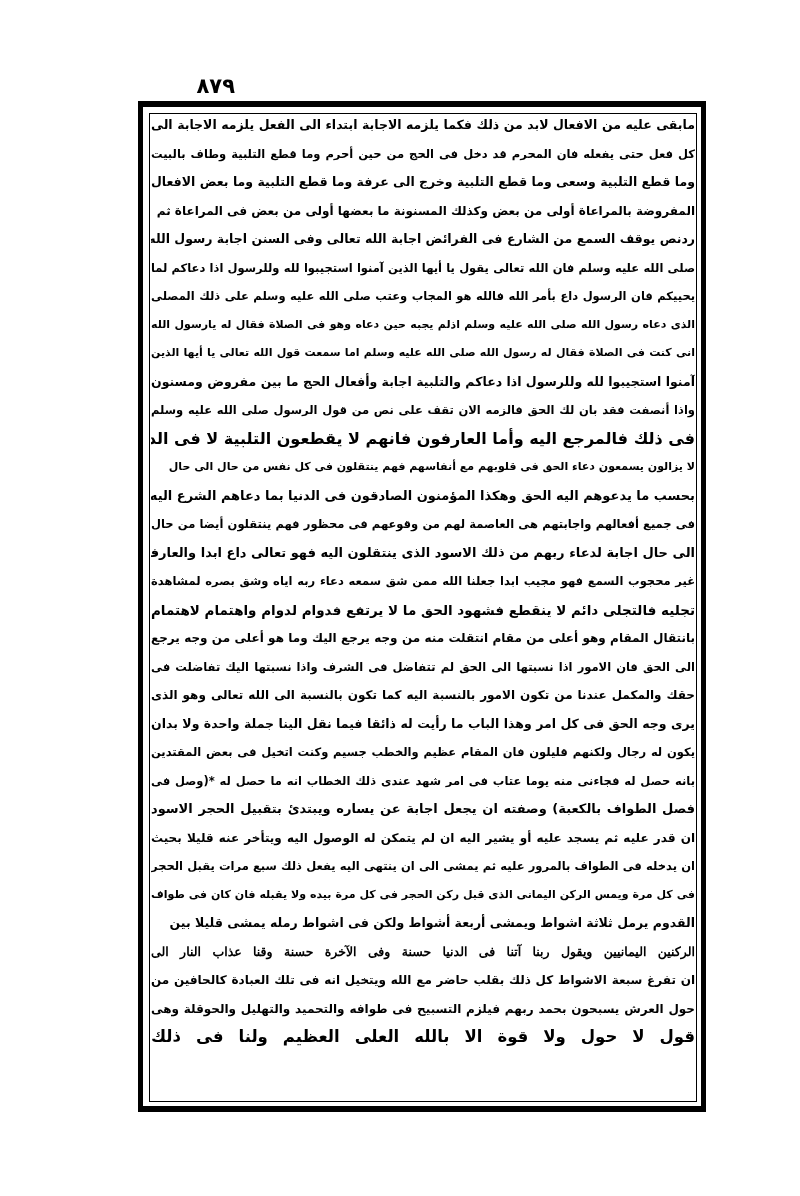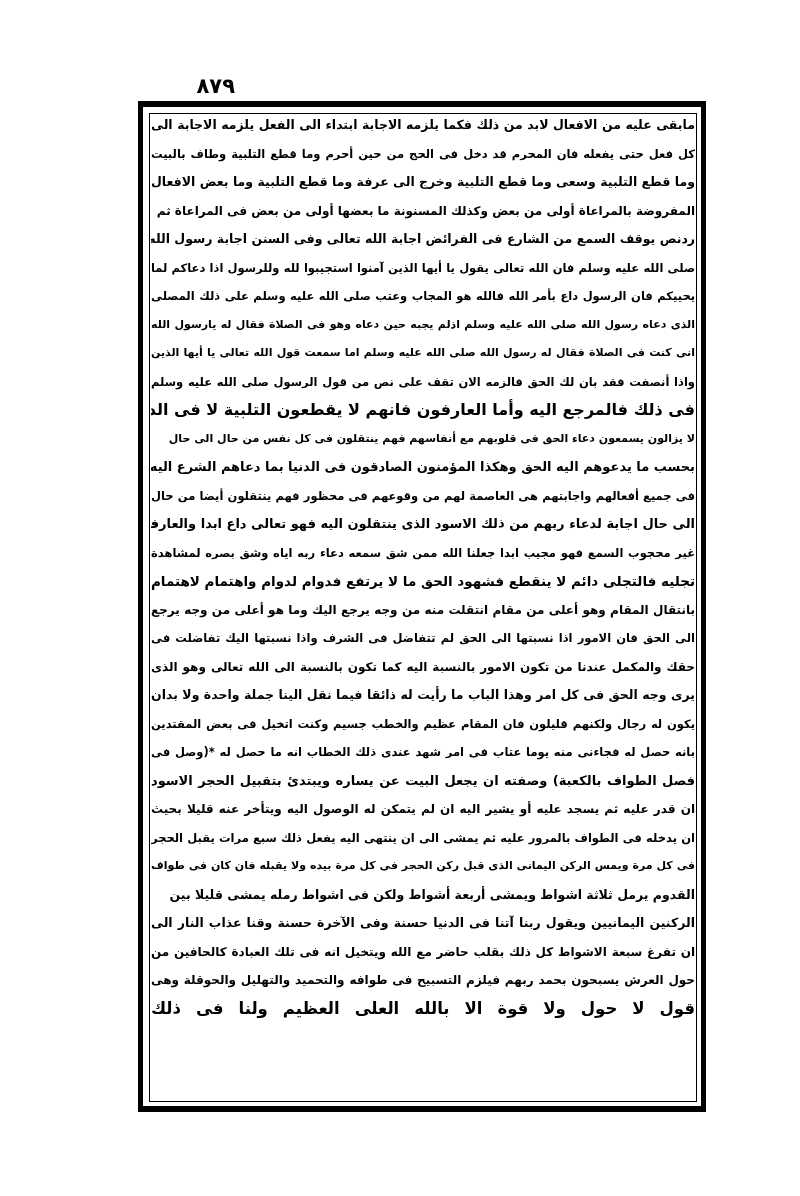--- a/index.html
+++ b/index.html
@@ -79,37 +79,38 @@
   <div class="text-block" id="text-block">
       <div class="line" style="font-size: 12.5px;">مابقى عليه من الافعال لابد من ذلك فكما يلزمه الاجابة ابتداء الى الفعل يلزمه الاجابة الى</div>
       <div class="line" style="font-size: 11.5px;">كل فعل حتى يفعله فان المحرم قد دخل فى الحج من حين أحرم وما قطع التلبية وطاف بالبيت</div>
       <div class="line" style="font-size: 12.5px;">وما قطع التلبية وسعى وما قطع التلبية وخرج الى عرفة وما قطع التلبية وما بعض الافعال</div>
       <div class="line" style="font-size: 12px; padding-left: 43px;">المفروضة بالمراعاة أولى من بعض وكذلك المسنونة ما بعضها أولى من بعض فى المراعاة ثم</div>
       <div class="line" style="font-size: 12.5px;">ردنص يوقف السمع من الشارع فى الفرائض اجابة الله تعالى وفى السنن اجابة رسول الله</div>
       <div class="line" style="font-size: 11.5px;">صلى الله عليه وسلم فان الله تعالى يقول يا أيها الذين آمنوا استجيبوا لله وللرسول اذا دعاكم لما</div>
       <div class="line" style="font-size: 11.5px;">يحييكم فان الرسول داع بأمر الله فالله هو المجاب وعتب صلى الله عليه وسلم على ذلك المصلى</div>
       <div class="line" style="font-size: 11px;">الذى دعاه رسول الله صلى الله عليه وسلم اذلم يجبه حين دعاه وهو فى الصلاة فقال له يارسول الله</div>
       <div class="line" style="font-size: 11px;">انى كنت فى الصلاة فقال له رسول الله صلى الله عليه وسلم اما سمعت قول الله تعالى يا أيها الذين</div>
+      <div class="line" style="font-size: 12.5px;">آمنوا استجيبوا لله وللرسول اذا دعاكم والتلبية اجابة وأفعال الحج ما بين مفروض ومسنون</div>
       <div class="line" style="font-size: 11.5px;">واذا أنصفت فقد بان لك الحق فالزمه الان تقف على نص من قول الرسول صلى الله عليه وسلم</div>
       <div class="line" style="font-size: 16px;">فى ذلك فالمرجع اليه وأما العارفون فانهم لا يقطعون التلبية لا فى الدنيا ولا فى الآخرة فانهم</div>
       <div class="line" style="font-size: 11px; padding-left: 24px;">لا يزالون يسمعون دعاء الحق فى قلوبهم مع أنفاسهم فهم ينتقلون فى كل نفس من حال الى حال</div>
       <div class="line" style="font-size: 13px;">بحسب ما يدعوهم اليه الحق وهكذا المؤمنون الصادقون فى الدنيا بما دعاهم الشرع اليه</div>
       <div class="line" style="font-size: 11.5px;">فى جميع أفعالهم واجابتهم هى العاصمة لهم من وقوعهم فى محظور فهم ينتقلون أيضا من حال</div>
       <div class="line" style="font-size: 13px;">الى حال اجابة لدعاء ربهم من ذلك الاسود الذى ينتقلون اليه فهو تعالى داع ابدا والعارف</div>
       <div class="line" style="font-size: 11.5px;">غير محجوب السمع فهو مجيب ابدا جعلنا الله ممن شق سمعه دعاء ربه اياه وشق بصره لمشاهدة</div>
       <div class="line" style="font-size: 13.5px; padding-left: 44px;">تجليه فالتجلى دائم لا ينقطع فشهود الحق ما لا يرتفع فدوام لدوام واهتمام لاهتمام</div>
       <div class="line" style="font-size: 12px;">بانتقال المقام وهو أعلى من مقام انتقلت منه من وجه يرجع اليك وما هو أعلى من وجه يرجع</div>
       <div class="line" style="font-size: 11.5px;">الى الحق فان الامور اذا نسبتها الى الحق لم تتفاضل فى الشرف واذا نسبتها اليك تفاضلت فى</div>
       <div class="line" style="font-size: 12px;">حقك والمكمل عندنا من تكون الامور بالنسبة اليه كما تكون بالنسبة الى الله تعالى وهو الذى</div>
       <div class="line" style="font-size: 12.5px;">يرى وجه الحق فى كل امر وهذا الباب ما رأيت له ذائقا فيما نقل الينا جملة واحدة ولا بدان</div>
       <div class="line" style="font-size: 11.5px;">يكون له رجال ولكنهم قليلون فان المقام عظيم والخطب جسيم وكنت اتخيل فى بعض المقتدين</div>
       <div class="line" style="font-size: 11.5px;">بانه حصل له فجاءنى منه يوما عتاب فى امر شهد عندى ذلك الخطاب انه ما حصل له *(وصل فى</div>
-      <div class="line" style="font-size: 13px;">فصل الطواف بالكعبة) وصفته ان يجعل البيت عن يساره ويبتدئ بتقبيل الحجر الاسود</div>
+      <div class="line" style="font-size: 13px;">فصل الطواف بالكعبة) وصفته ان يجعل اجابة عن يساره ويبتدئ بتقبيل الحجر الاسود</div>
       <div class="line" style="font-size: 12px;">ان قدر عليه ثم يسجد عليه أو يشير اليه ان لم يتمكن له الوصول اليه ويتأخر عنه قليلا بحيث</div>
       <div class="line" style="font-size: 11.5px;">ان يدخله فى الطواف بالمرور عليه ثم يمشى الى ان ينتهى اليه يفعل ذلك سبع مرات يقبل الحجر</div>
       <div class="line" style="font-size: 11px;">فى كل مرة ويمس الركن اليمانى الذى قبل ركن الحجر فى كل مرة بيده ولا يقبله فان كان فى طواف</div>
       <div class="line" style="font-size: 12.5px; padding-left: 24px;">القدوم يرمل ثلاثة اشواط ويمشى أربعة أشواط ولكن فى اشواط رمله يمشى قليلا بين</div>
-      <div class="line" style="font-size: 12.5px;">الركنين اليمانيين ويقول ربنا آتنا فى الدنيا حسنة وفى الآخرة حسنة وقنا عذاب النار الى</div>
+      <div class="line" style="font-size: 12.5px; font-family: Liberation Serif, serif;">الركنين اليمانيين ويقول ربنا آتنا فى الدنيا حسنة وفى الآخرة حسنة وقنا عذاب النار الى</div>
       <div class="line" style="font-size: 12px;">ان تفرغ سبعة الاشواط كل ذلك بقلب حاضر مع الله ويتخيل انه فى تلك العبادة كالحافين من</div>
       <div class="line" style="font-size: 12px;">حول العرش يسبحون بحمد ربهم فيلزم التسبيح فى طوافه والتحميد والتهليل والحوقلة وهى</div>
       <div class="line" style="font-size: 16.5px;">قول لا حول ولا قوة الا بالله العلى العظيم ولنا فى ذلك</div>
     </div>
 </div>
 
 </body></html>

